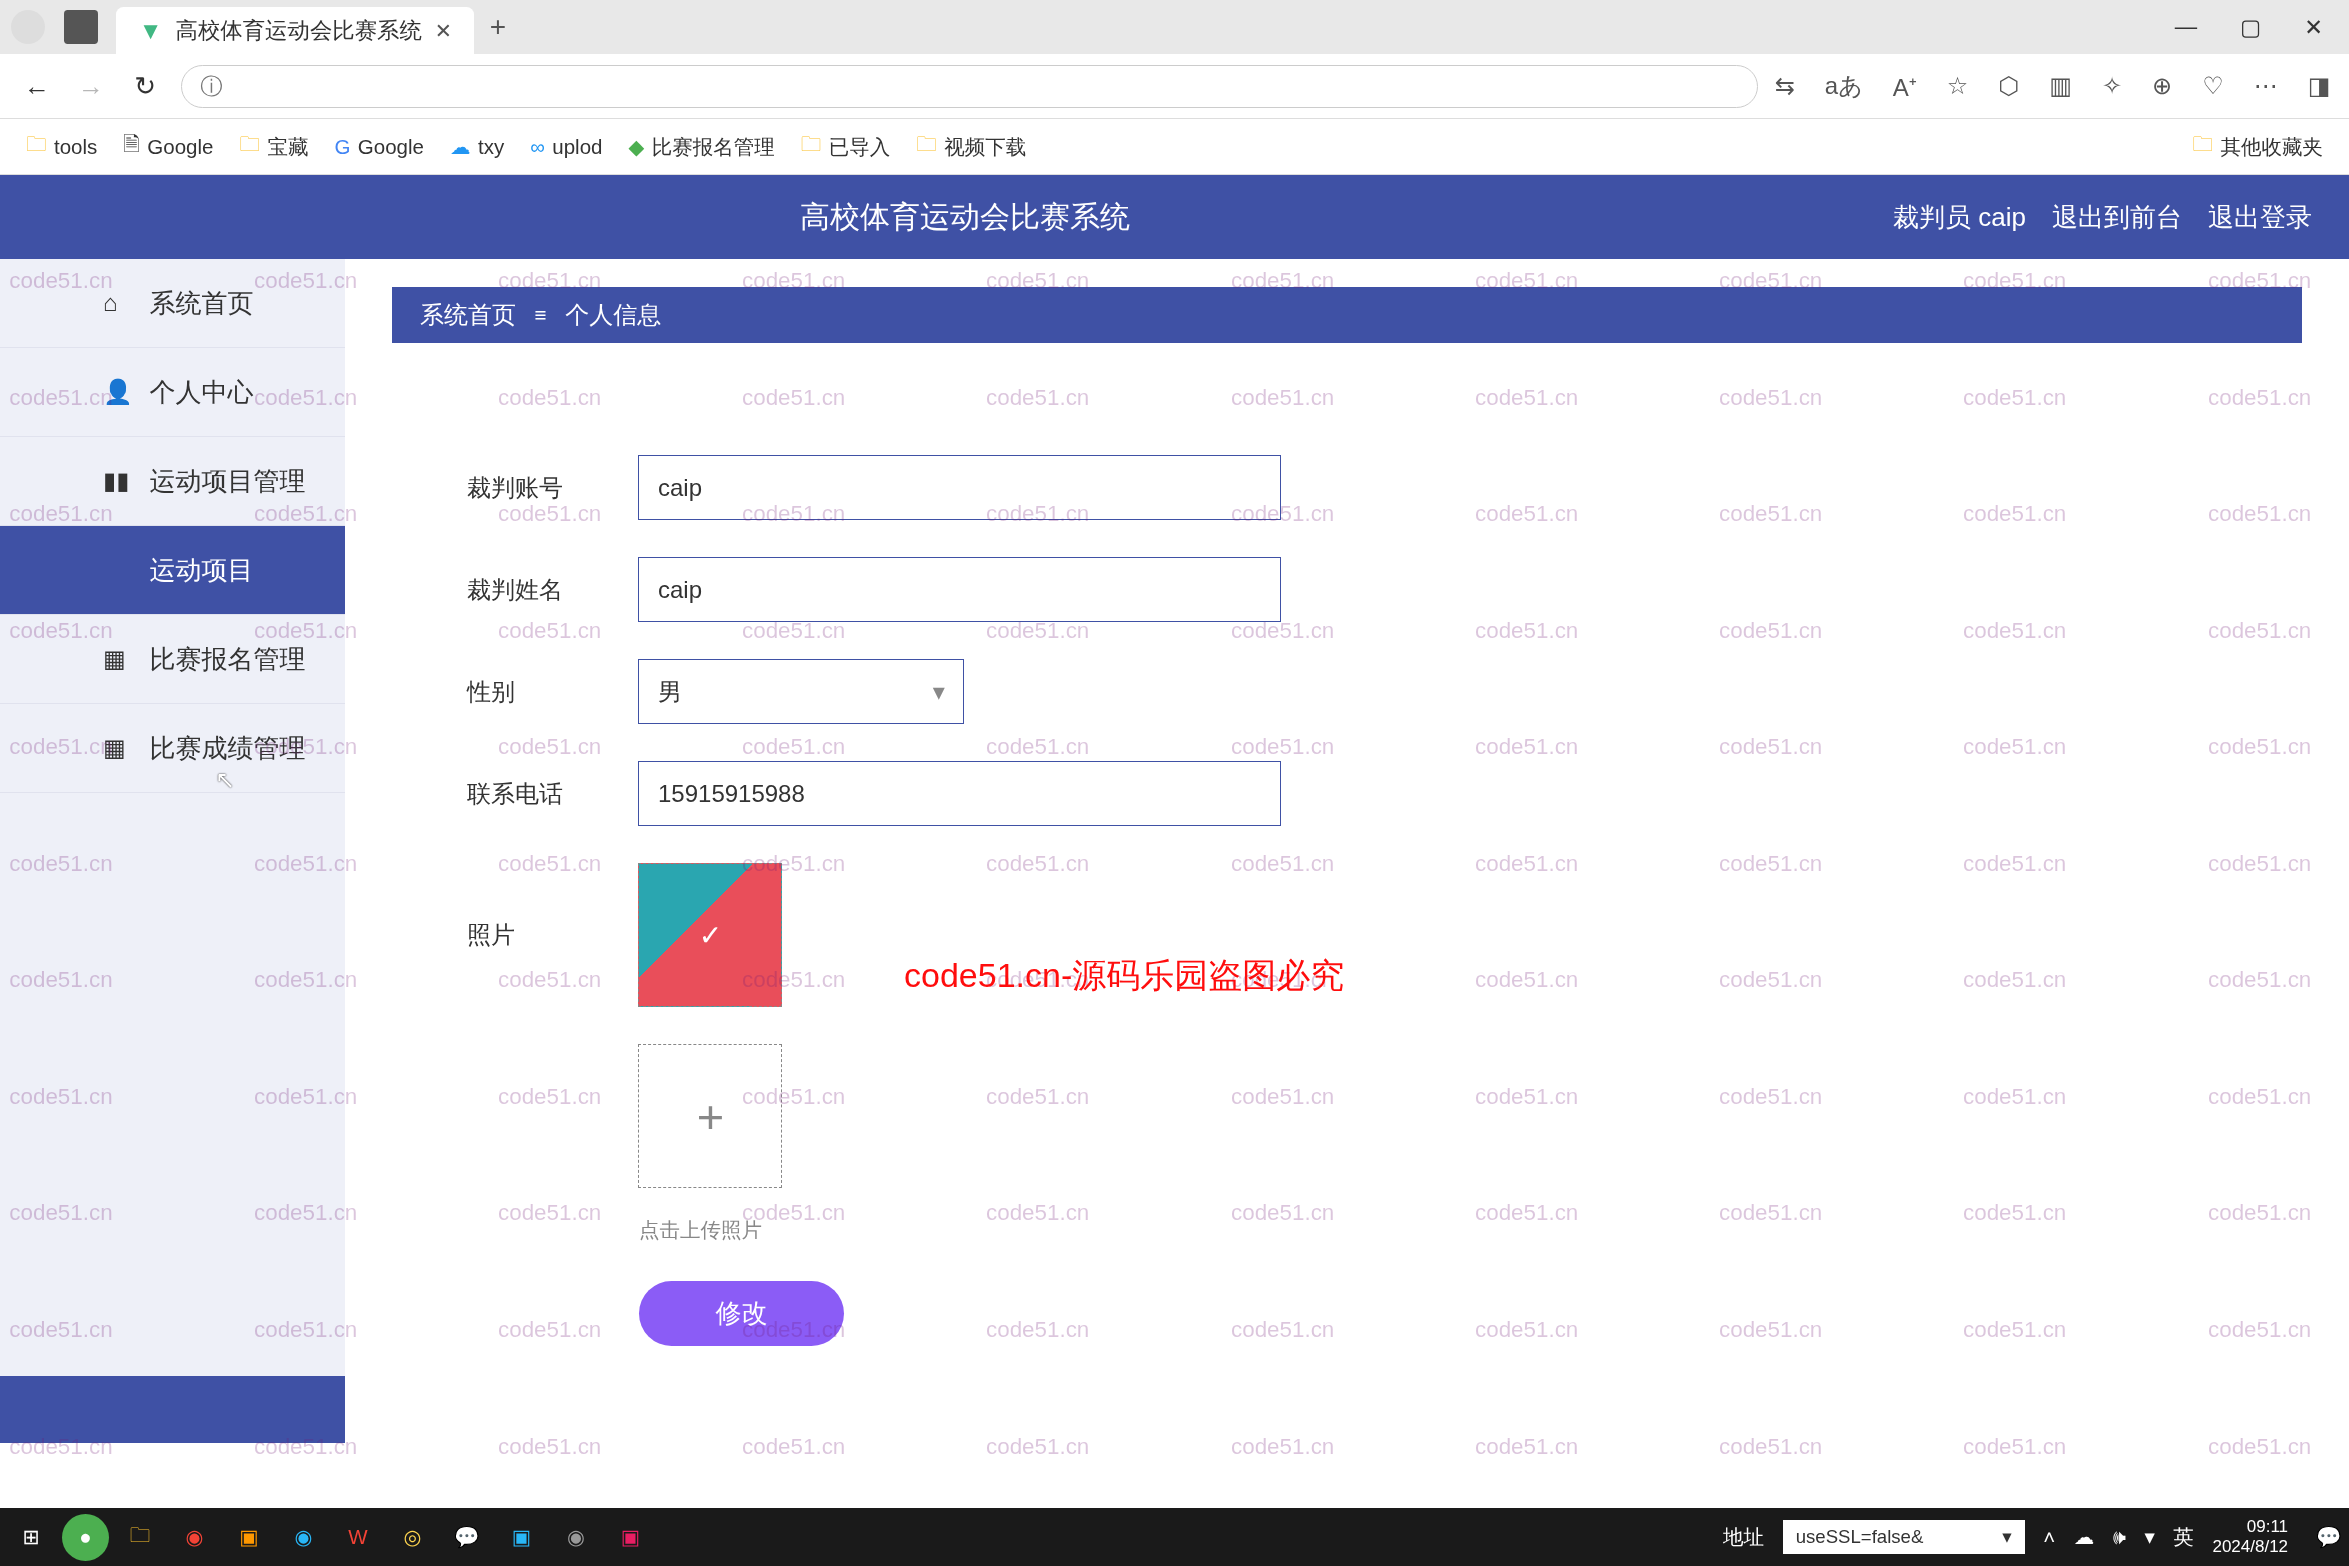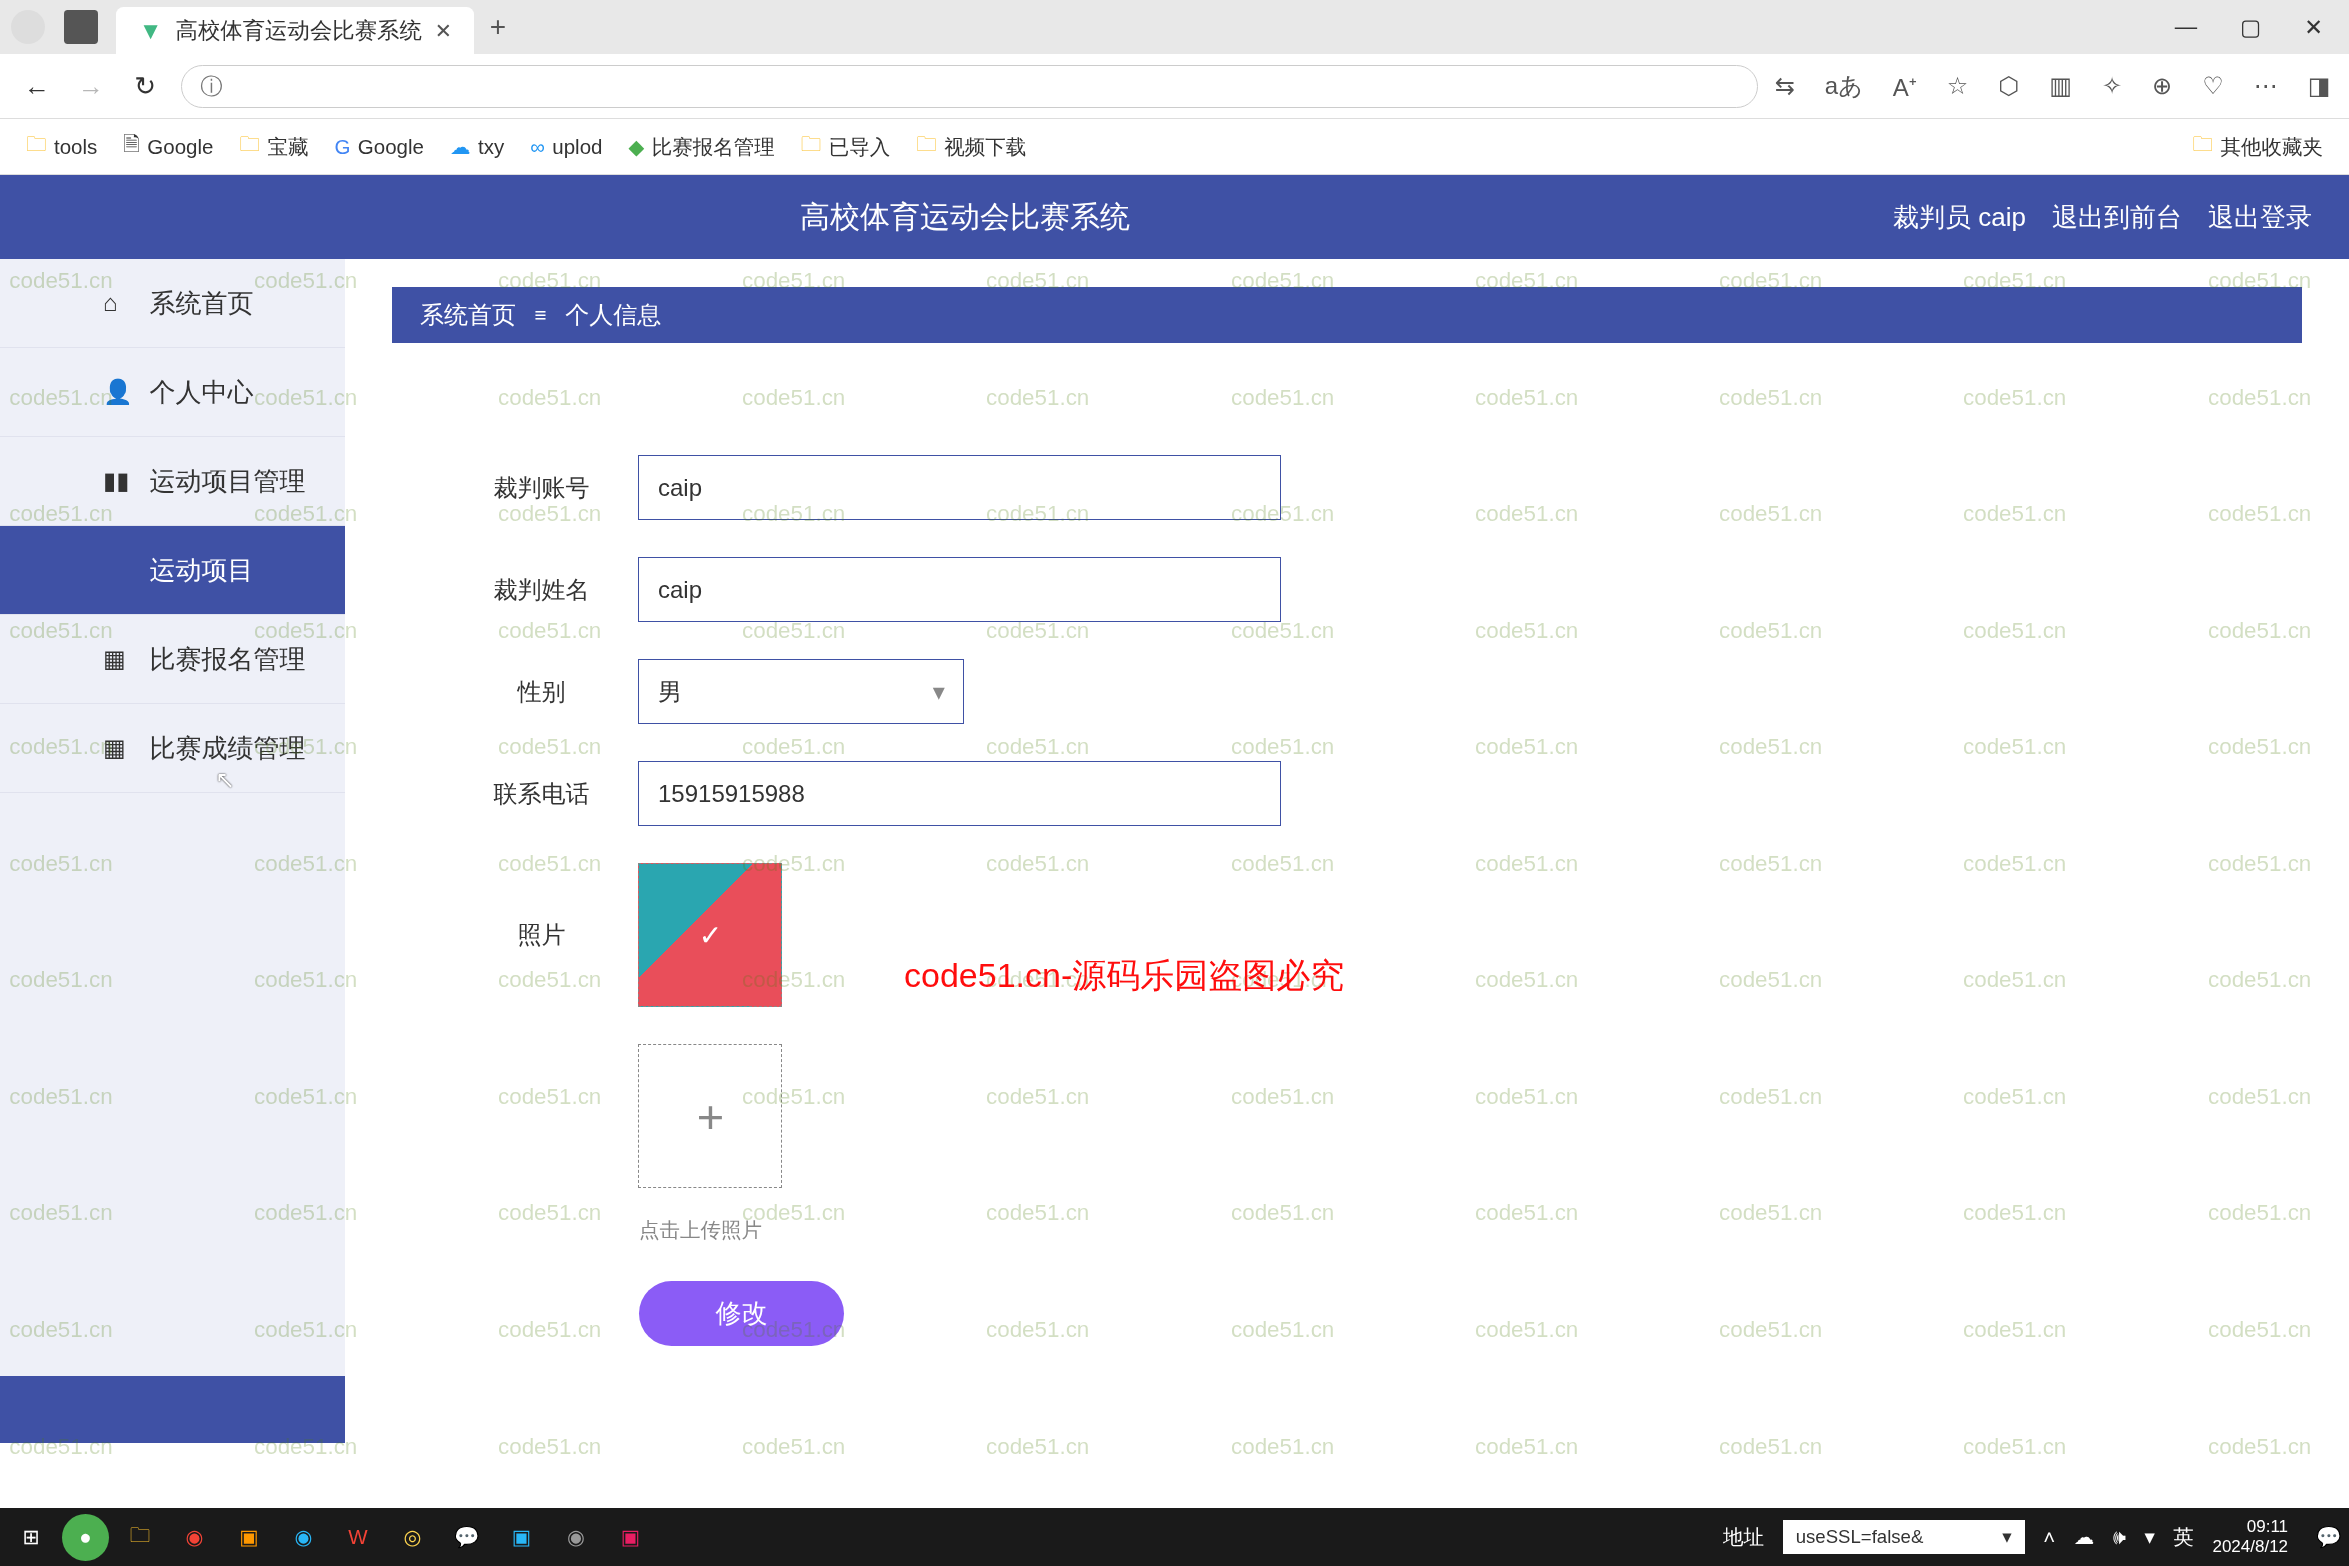--- a/index.html
+++ b/index.html
@@ -44,31 +44,31 @@
 .sidebar .item .ic{width:28px;color:#333;font-size:24px}
 .sidebar .item.active .ic{color:#fff}
 .sidebar .bottom-bar{position:absolute;bottom:0;left:0;width:345px;height:67px;background:#3f51a5}
 
 .main{flex:1;padding:28px 47px;position:relative}
 .breadcrumb{background:#3f51a5;color:#fff;height:56px;display:flex;align-items:center;padding:0 28px;font-size:24px;gap:18.6px}
 .breadcrumb .sep{font-size:20.5px}
 
 .form{padding:112px 0 0 75px}
 .row{display:flex;align-items:center;margin-bottom:37px}
-.row label{width:149px;text-align:center;font-size:24px;color:#333;margin-right:22.4px}
+.row label{width:149px;text-align:left;font-size:24px;color:#333;margin-right:22.4px}
 .row input,.row .select{width:643px;height:65px;border:1.9px solid #3f51a5;padding:0 18.6px;font-size:24px;color:#333;background:#fff}
 .row .select{width:326px;display:flex;align-items:center;justify-content:space-between}
 .row .select .arrow{color:#888}
 .row .thumb{width:144px;height:144px;border:0.9px dashed #888;background:linear-gradient(135deg,#2aa6b0 0%,#2aa6b0 40%,#e94e5a 40%,#e94e5a 100%);display:flex;align-items:center;justify-content:center;color:#fff;font-size:28px}
 .row .upload{width:144px;height:144px;border:0.9px dashed #888;display:flex;align-items:center;justify-content:center;color:#888;font-size:47px}
 .upload-hint{margin-left:172px;color:#888;font-size:20.5px;margin-top:-9.3px;margin-bottom:37px}
 .submit{margin-left:172px;width:205px;height:65px;background:#8b5cf6;color:#fff;border:none;border-radius:33px;font-size:26px}
 
 
-.wm{position:absolute;inset:0;pointer-events:none;opacity:0.25;color:#4d7c0f;font-size:22.4px}
+.wm{position:absolute;inset:0;pointer-events:none;opacity:0.25;color:#701a75;font-size:22.4px}
 .wm .cell{position:absolute}
 .wm-red{position:absolute;left:904px;top:778px;color:#ff0000;font-size:34px;font-weight:500;opacity:0.95;pointer-events:none}
 
 
 .taskbar{position:absolute;bottom:0;left:0;right:0;height:58px;background:#1a1a1a;display:flex;align-items:center;color:#fff;padding:0 7.5px;gap:7.5px;font-size:20.5px}
 .taskbar .ticon{width:47px;height:47px;display:flex;align-items:center;justify-content:center}
 .taskbar .field{height:34px;background:#fff;color:#333;font-size:18.6px;padding:0 13px;min-width:242px;display:flex;align-items:center;justify-content:space-between}
 .taskbar .right{margin-left:auto;display:flex;align-items:center;gap:18.6px}
 .taskbar .clock{text-align:right;font-size:17px;line-height:1.2;padding-right:9.3px}
 

